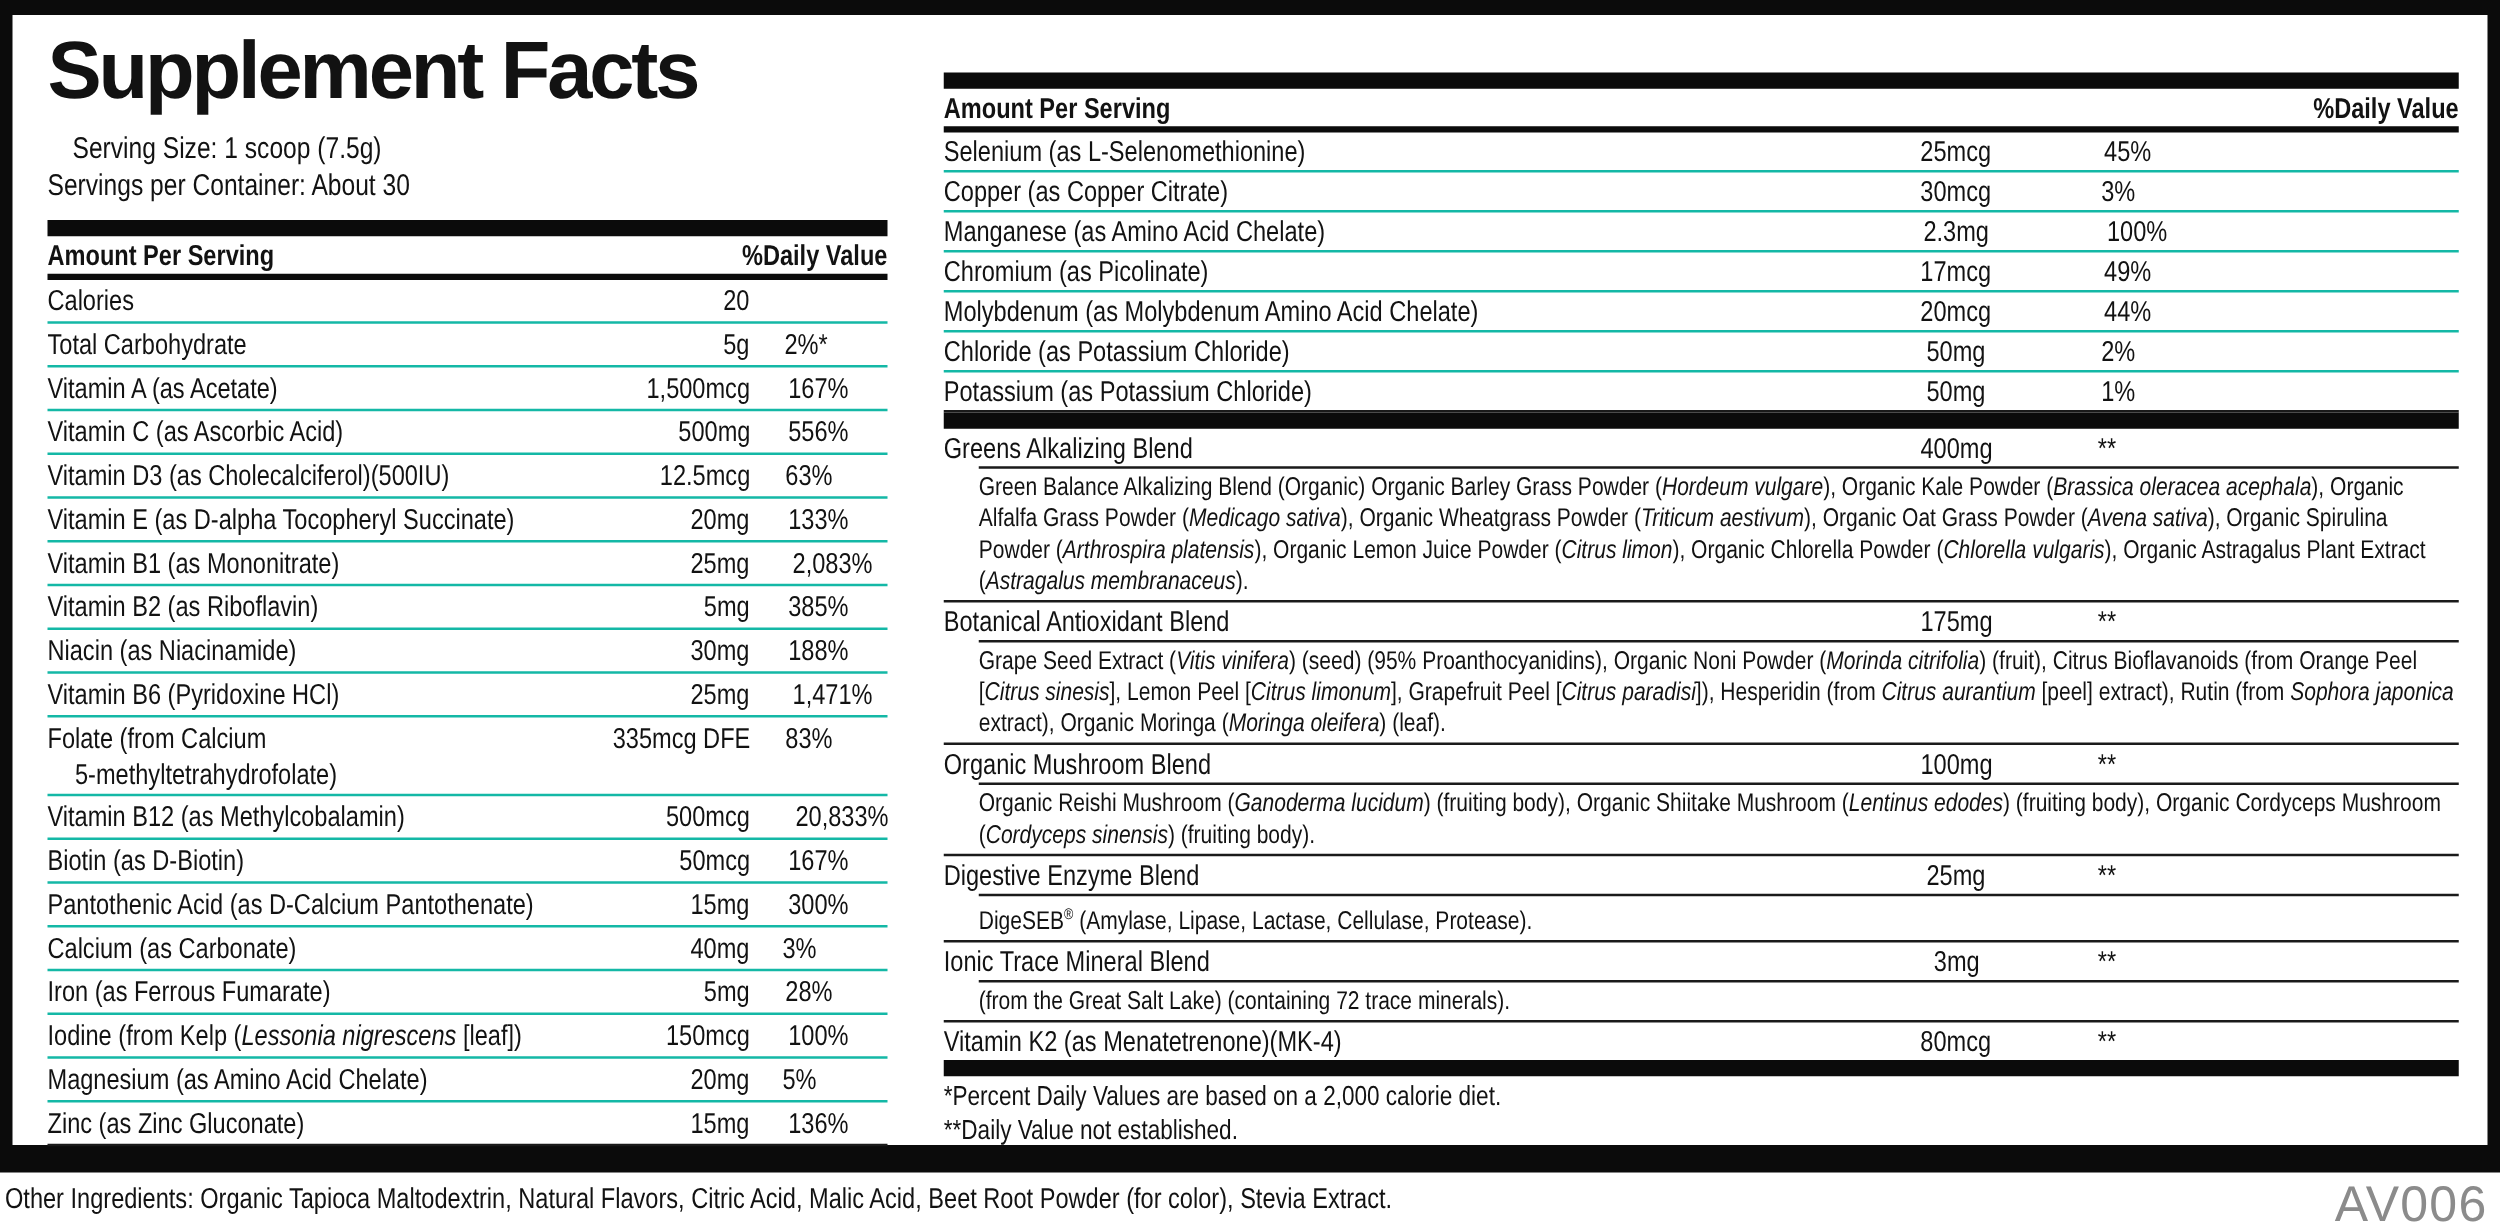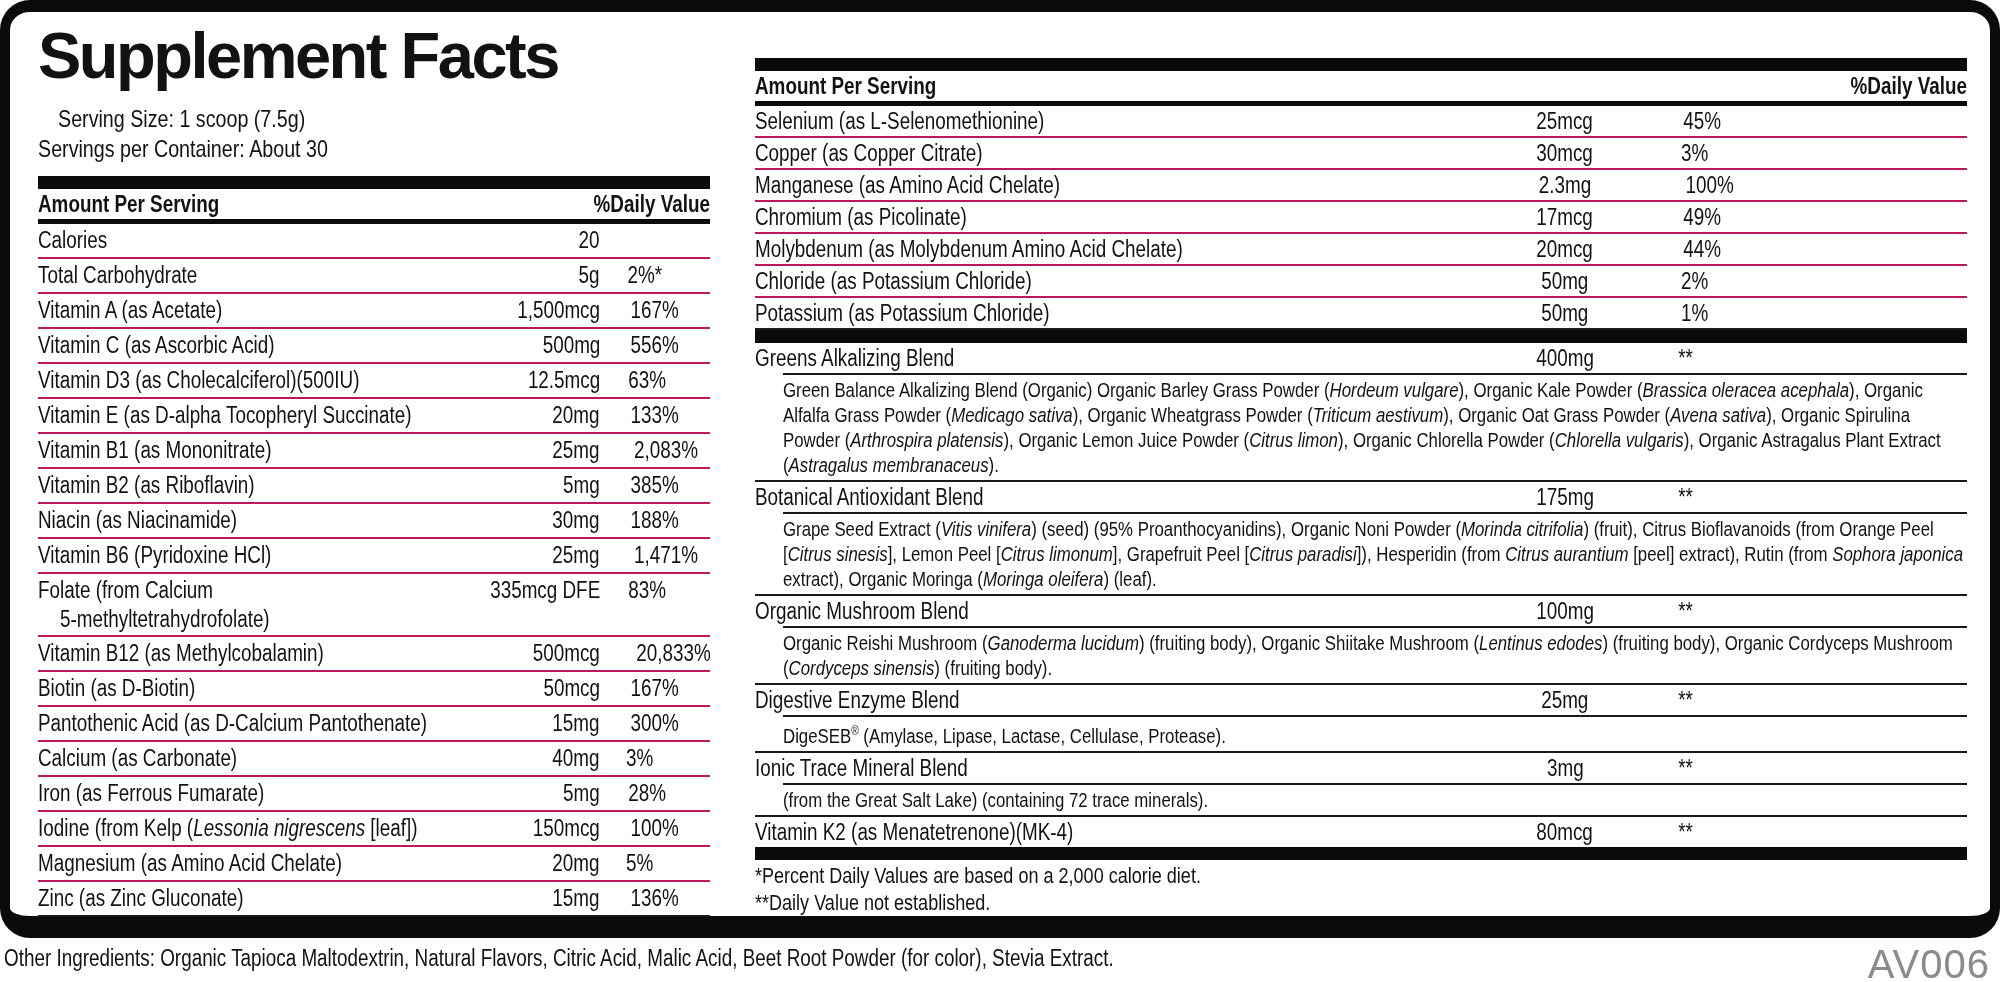--- a/index.html
+++ b/index.html
@@ -1,32 +1,32 @@
 <!DOCTYPE html>
 <html><head>
 <meta charset="utf-8">
 <style>
   html,body{margin:0;padding:0;background:#ffffff;width:2000px;height:982px;overflow:hidden;
     font-family:"Liberation Sans",sans-serif;color:#121212;}
   .label-box{position:absolute;left:0;top:0;width:2000px;height:938px;box-sizing:border-box;
     border-top:12px solid #0b0b0b;border-left:10px solid #0b0b0b;border-right:10px solid #0b0b0b;
-    border-bottom:22px solid #0b0b0b;background:#fff;border-radius:30px;}
+    border-bottom:22px solid #0b0b0b;background:#fff;}
   .col-left{position:absolute;left:28px;top:8px;width:672px;}
   .col-right{position:absolute;left:745px;top:46px;width:1212px;}
   .title{font-size:65px;font-weight:bold;letter-spacing:-2.5px;line-height:72px;margin:0;}
   .serv{font-size:24px;line-height:30px;}
   .serv:first-of-type{margin-top:12px;margin-left:20px;}
   .bar{height:13px;background:#0b0b0b;}
   .bar.mt{margin-top:12px;}
   .rule{height:2px;background:#1a1a1a;}
   .rule-heavy{height:5px;background:#0b0b0b;}
   .rule-indent{height:2px;background:#1a1a1a;margin-left:28px;}
   .thead{display:flex;justify-content:space-between;font-weight:bold;font-size:23px;line-height:26px;padding:2px 0;}
   .row{display:flex;align-items:flex-start;font-size:23px;}
-  .rows .row + .row{border-top:2px solid #be185d;}
+  .rows .row + .row{border-top:2px solid #14b8a6;}
   .left .row{line-height:29px;padding:2px 0 2px;gap:20px;}
   .right .row, .blend-row{line-height:26px;padding:2px 0 2px;font-size:23px;display:flex;align-items:flex-start;}
   .cell-name{flex:1 1 auto;text-align:left;min-width:0;}
   .left .cell-name{flex:0 0 400px;}
   .right-cells .cell-name{flex:0 0 700px;}
   .cell-amt{text-align:right;}
   .left .cell-amt{flex:0 0 142px;}
   .right-cells .cell-amt{flex:0 0 220px;text-align:center;}
   .cell-dv{flex:1 1 auto;text-align:left;}
   .left .cell-dv{flex:0 0 130px;padding-right:5px;}

